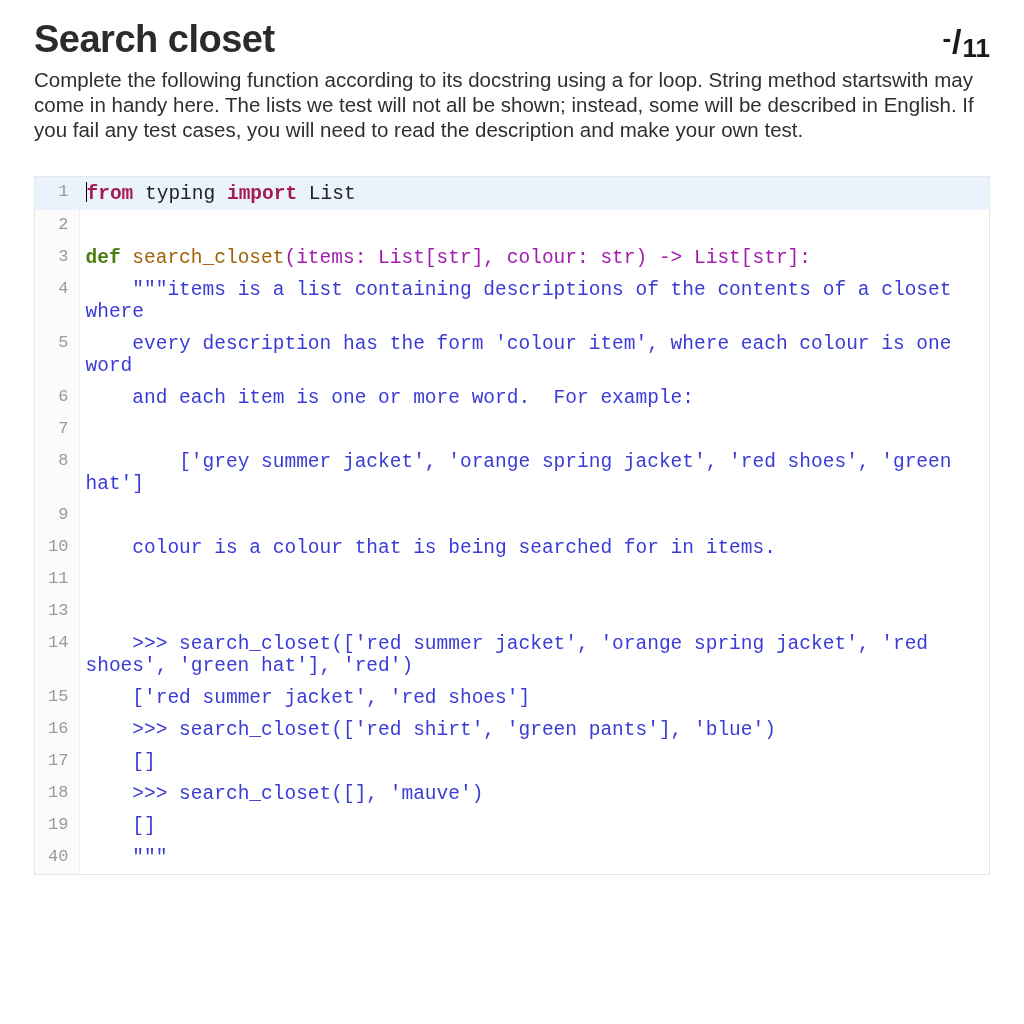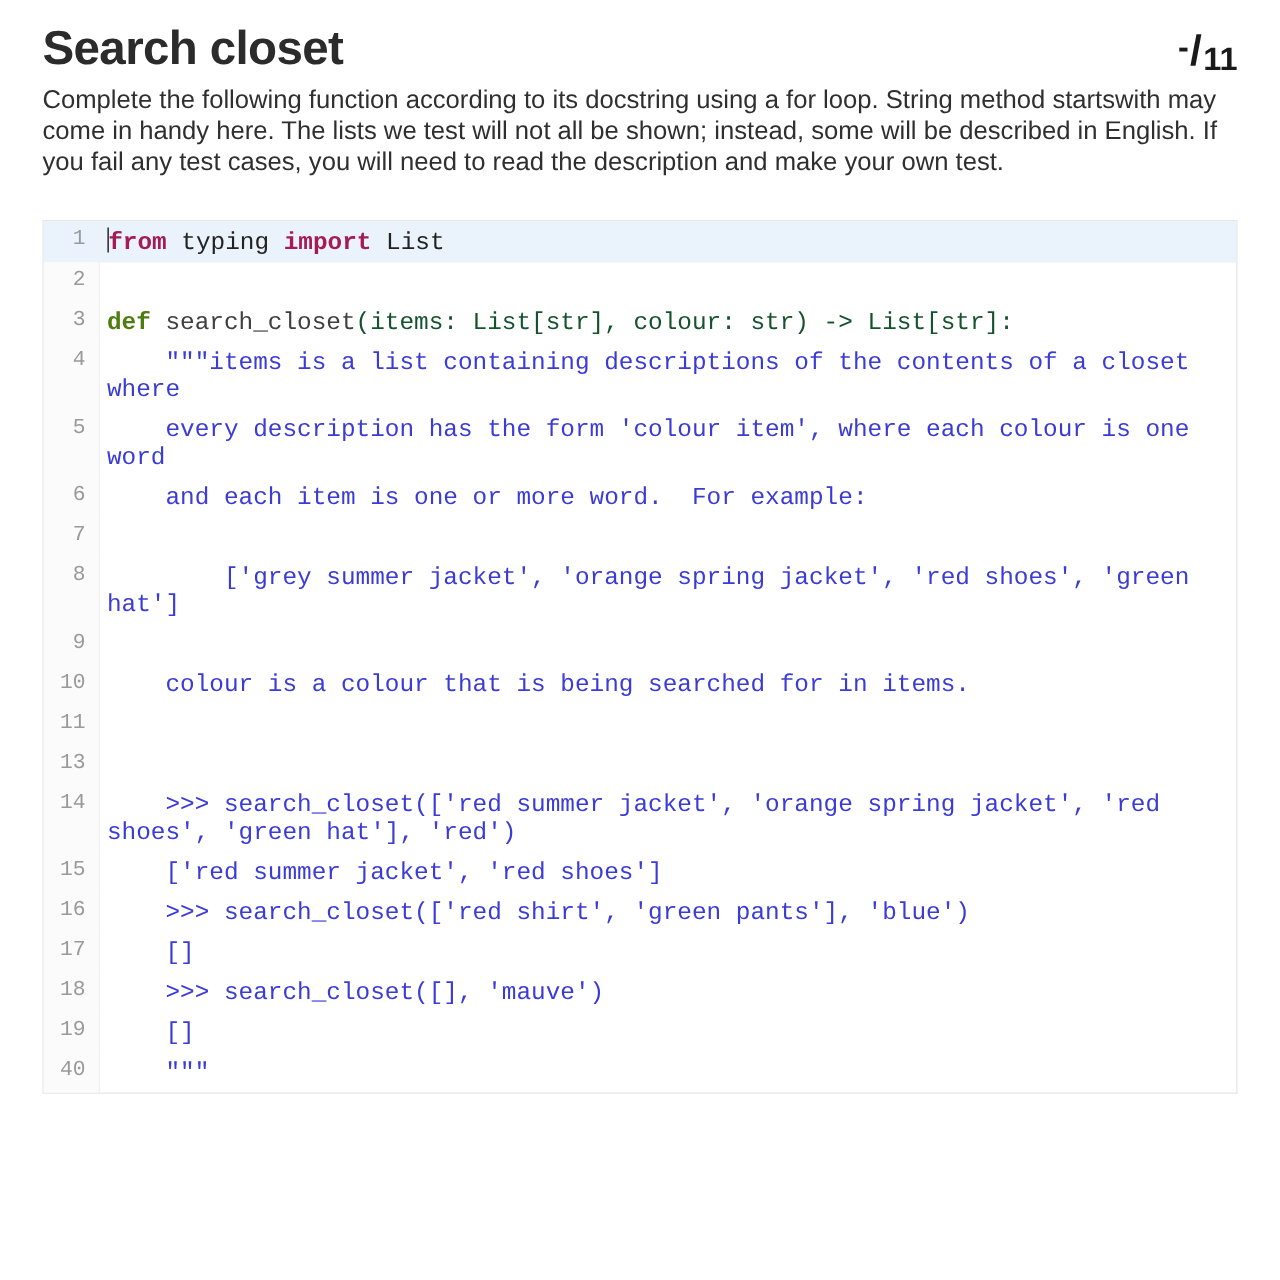--- a/index.html
+++ b/index.html
@@ -14,22 +14,22 @@
   .desc { margin-top: 6px; font-size: 20.5px; line-height: 1.22; color: #2f2f2f; max-width: 940px; font-weight: 500; }
   .editor-wrap { margin-top: 34px; border: 1px solid #e6e6e6; }
   .editor { width: 100%; border-collapse: collapse; font-family: Menlo, Consolas, "Courier New", monospace; font-size: 19.5px; }
   .editor tr.current td { background: #eaf2fb; }
   .editor td.gut { width: 44px; text-align: right; padding: 5px 10px 5px 0; color: #9a9a9a; font-size: 17px; vertical-align: top; border-right: 1px solid #f0f0f0; background: #fbfbfb; user-select: none; }
   .editor tr.current td.gut { background: #eaf2fb; }
   .editor td.code { padding: 5px 10px 5px 6px; vertical-align: top; white-space: pre-wrap; word-break: break-word; margin-left: 26px; }
   .editor td.code .wrap { display: block; padding-left: 0; text-indent: 0; }
   .kw { color: #a51b55; font-weight: 700; }
   .dkw { color: #4d7c0f; font-weight: 700; }
-  .fn { color: #404040; }
-  .ty { color: #14532d; }
+  .fn { color: #a16207; }
+  .ty { color: #a21caf; }
   .ds { color: #3b3bd6; }
   .pl { color: #222; }
   .caret { display: inline-block; width: 1px; height: 20px; background: #000; vertical-align: -3px; margin-right: 0; }
 </style>
 </head>
 <body>
 
 <div class="page">
 
   <div class="header-row">

